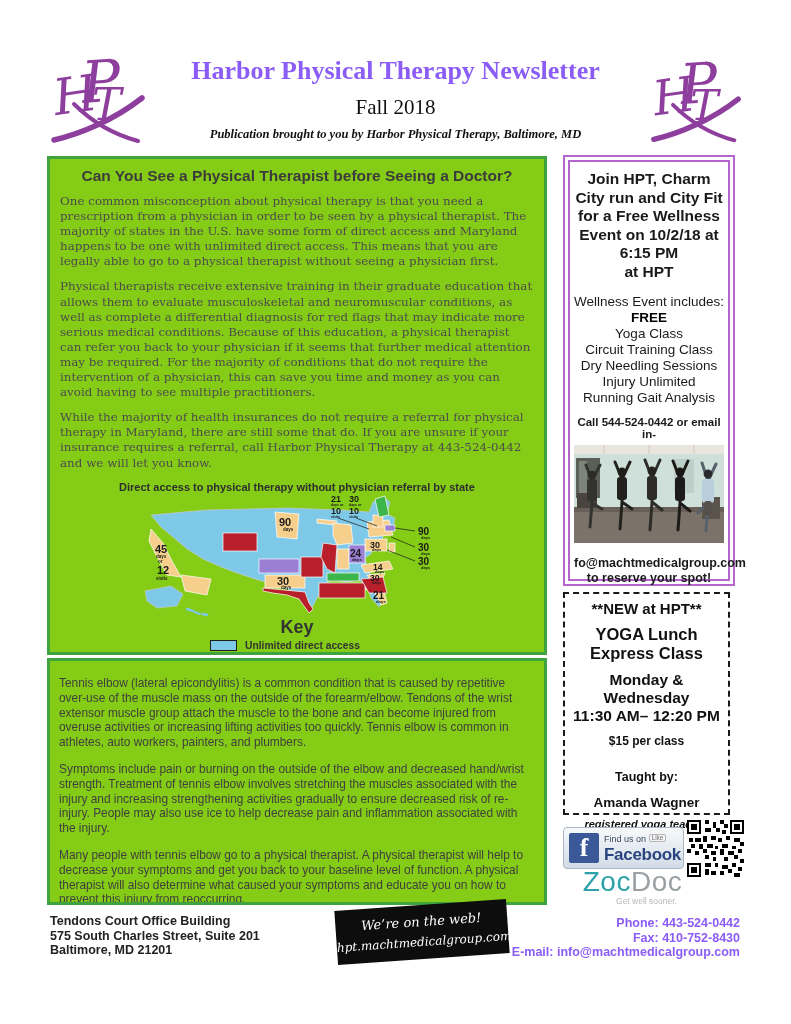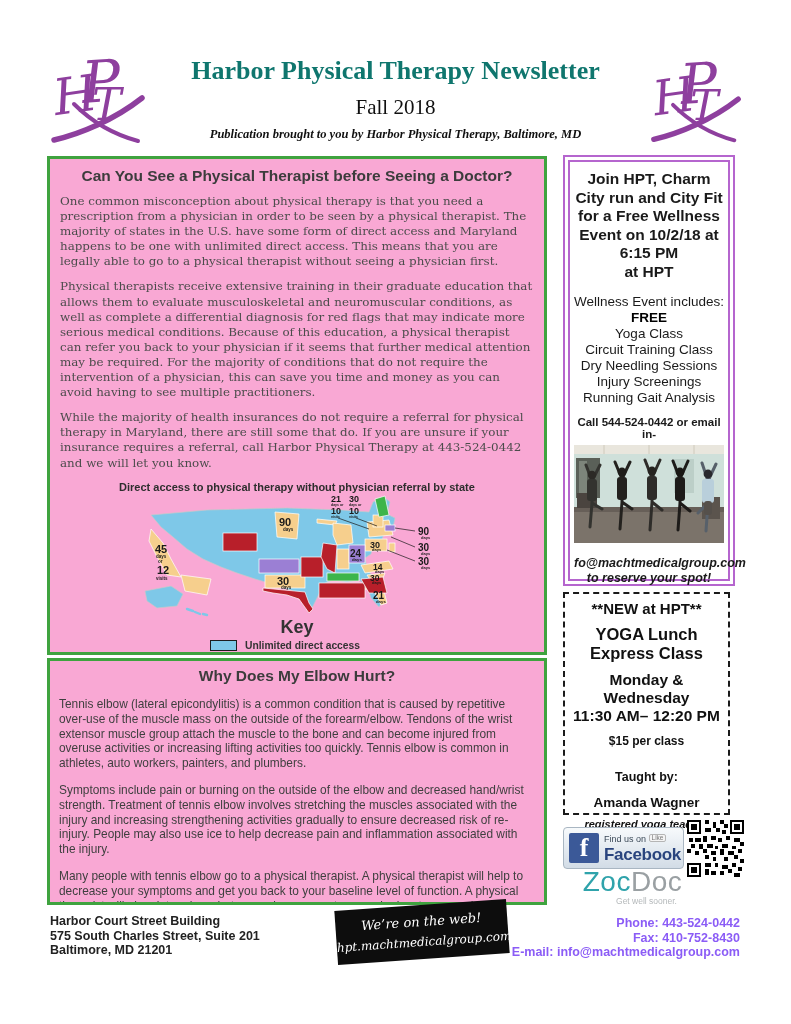--- a/index.html
+++ b/index.html
@@ -2,28 +2,28 @@
 <html><head>
 <meta charset="utf-8">
 <style>
   html,body{margin:0;padding:0;background:#fff;}
   #page{position:relative;width:791px;height:1024px;background:#fff;overflow:hidden;
         font-family:"Liberation Sans",sans-serif;color:#333;}
   .abs{position:absolute;}
 
   
   .masthead-title{left:0;right:0;top:56px;text-align:center;
-    font-family:"Liberation Serif",serif;font-weight:700;font-size:26px;color:#0f766e;}
+    font-family:"Liberation Serif",serif;font-weight:700;font-size:26px;color:#8b5cf6;}
   .masthead-season{left:0;right:0;top:95px;text-align:center;
     font-family:"Liberation Serif",serif;font-size:21px;color:#101010;}
   .masthead-tagline{left:0;right:0;top:127px;text-align:center;
     font-family:"Liberation Serif",serif;font-style:italic;font-weight:700;font-size:12.5px;color:#101010;}
 
   
-  .green-box{border:3px solid #3fa33f;box-sizing:border-box;background:#f9a8d4;overflow:hidden;}
+  .green-box{border:3px solid #3fa33f;box-sizing:border-box;background:#84cc16;overflow:hidden;}
   #box-direct-access{left:47px;top:156px;width:500px;height:499px;padding:5px 10px;}
   #box-elbow{left:47px;top:658px;width:500px;height:247px;padding:3px 9px;}
   .article-heading{margin:3px 0 9px;text-align:center;font-weight:700;font-size:15.5px;color:#3c3c3c;}
   .p-serif{margin:0 0 10px;font-family:"DejaVu Serif",serif;font-size:11.9px;line-height:15.1px;color:#4c4c4c;}
   .p-sans{margin:12px 0 9px;font-size:11.9px;line-height:14.8px;color:#3f3f3f;}
 
   
   .map-title{margin:1px 0 2px;text-align:center;font-weight:700;font-size:11px;color:#2e2e2e;}
   .map-svg{display:block;margin:0 auto;}
   .key-title{margin:0;text-align:center;font-weight:600;font-size:18px;color:#333;}
@@ -37,21 +37,21 @@
 
   
   #event-box{left:563px;top:155px;width:172px;height:431px;border:7px double #b565ce;
     box-sizing:border-box;text-align:center;padding:8px 4px 0;}
   .event-heading{font-weight:700;font-size:15.5px;line-height:18.5px;color:#1a1a1a;white-space:pre-line;}
   .event-includes{margin-top:13px;font-size:13.5px;line-height:16px;color:#1a1a1a;}
   .event-free{font-weight:700;font-size:13.5px;line-height:16px;color:#000;}
   .event-item{font-size:13.5px;line-height:16px;color:#1a1a1a;}
   .event-call{margin-top:10px;font-weight:700;font-size:11.5px;color:#1a1a1a;}
   .event-photo{display:block;margin:5px auto 0;}
-  .event-caption{margin-top:13px;font-weight:700;font-size:12.5px;line-height:15px;color:#1a1a1a;font-style:italic;}
+  .event-caption{margin-top:13px;font-weight:700;font-size:12.5px;line-height:15px;color:#1a1a1a;}
 
   
   #yoga-box{left:563px;top:592px;width:167px;height:223px;border:2px dashed #1a1a1a;
     box-sizing:border-box;text-align:center;padding-top:6px;color:#111;}
   .yoga-new{font-weight:700;font-size:15px;}
   .yoga-class{font-weight:700;font-size:16.5px;line-height:19px;margin-top:8px;}
   .yoga-sched{font-weight:700;font-size:15.5px;line-height:18px;margin-top:8px;}
   .yoga-price{font-weight:700;font-size:12px;margin-top:9px;}
   .yoga-taught{font-weight:700;font-size:12.5px;margin-top:22px;}
   .yoga-teacher{font-weight:700;font-size:13.5px;margin-top:11px;}
@@ -232,21 +232,21 @@
 City run and City Fit
 for a Free Wellness
 Event on 10/2/18 at
 6:15 PM
 at HPT</div>
     <div class="event-includes">Wellness Event includes:</div>
     <div class="event-free">FREE</div>
     <div class="event-item">Yoga Class</div>
     <div class="event-item">Circuit Training Class</div>
     <div class="event-item">Dry Needling Sessions</div>
-    <div class="event-item">Injury Screenings</div>
+    <div class="event-item">Injury Unlimited</div>
     <div class="event-item">Running Gait Analysis</div>
     <div class="event-call">Call 544-524-0442 or email in-</div>
 
     <svg class="event-photo" width="150" height="98" viewBox="0 0 150 98">
       <rect x="0" y="0" width="150" height="98" fill="#cfe0da"></rect>
       <rect x="0" y="0" width="150" height="9" fill="#e9e6dd"></rect>
       <line x1="30" y1="0" x2="30" y2="9" stroke="#cfcabc" stroke-width="1"></line>
       <line x1="75" y1="0" x2="75" y2="9" stroke="#cfcabc" stroke-width="1"></line>
       <line x1="120" y1="0" x2="120" y2="9" stroke="#cfcabc" stroke-width="1"></line>
       <rect x="2" y="13" width="24" height="40" fill="#5a6058"></rect>
@@ -297,21 +297,20 @@
       <div>Monday &amp; Wednesday</div>
       <div>11:30 AM– 12:20 PM</div>
     </div>
     <div class="yoga-price">$15 per class</div>
     <div class="yoga-taught">Taught by:</div>
     <div class="yoga-teacher">Amanda Wagner</div>
     <div class="yoga-teacher-title">registered yoga teacher</div>
   </div>
 
   <div class="abs green-box" id="box-elbow">
-    <h2 class="article-heading">Why Does My Elbow Hurt?</h2>
     <p class="p-sans">Tennis elbow (lateral epicondylitis) is a common condition that is caused by repetitive over-use of the muscle mass on the outside of the forearm/elbow. Tendons of the wrist extensor muscle group attach the muscle to the bone and can become injured from overuse activities or increasing lifting activities too quickly. Tennis elbow is common in athletes, auto workers, painters, and plumbers.</p>
     <p class="p-sans">Symptoms include pain or burning on the outside of the elbow and decreased hand/wrist strength. Treatment of tennis elbow involves stretching the muscles associated with the injury and increasing strengthening activities gradually to ensure decreased risk of re-injury. People may also use ice to help decrease pain and inflammation associated with the injury.</p>
     <p class="p-sans">Many people with tennis elbow go to a physical therapist.  A physical therapist will help to decrease your symptoms and get you back to your baseline level of function.  A physical therapist will also determine what caused your symptoms and educate you on how to prevent this injury from reoccurring.</p>
   </div>
 
   <div class="abs fb-badge">
     <div class="fb-f">f</div>
     <div class="fb-text">
       <div class="fb-small">
         <span>Find us on</span>
@@ -380,21 +379,21 @@
   </svg>
 
   <div class="abs zocdoc">
     <span class="zd-word">
       <span class="zd-zoc">Zoc</span><span class="zd-doc">Doc</span>
     </span>
     <div class="zd-tag">Get well sooner.</div>
   </div>
 
   <div class="abs footer-address">
-    <div>Harbor Court Street Building</div>
+    <div>Tendons Court Office Building</div>
     <div>575 South Charles Street, Suite 201</div>
     <div>Baltimore, MD 21201</div>
   </div>
 
   <div class="abs ribbon">
     <div class="ribbon-l1">We’re on the web!</div>
     <div class="ribbon-l2">hpt.machtmedicalgroup.com</div>
   </div>
 
   <div class="abs footer-contact">

